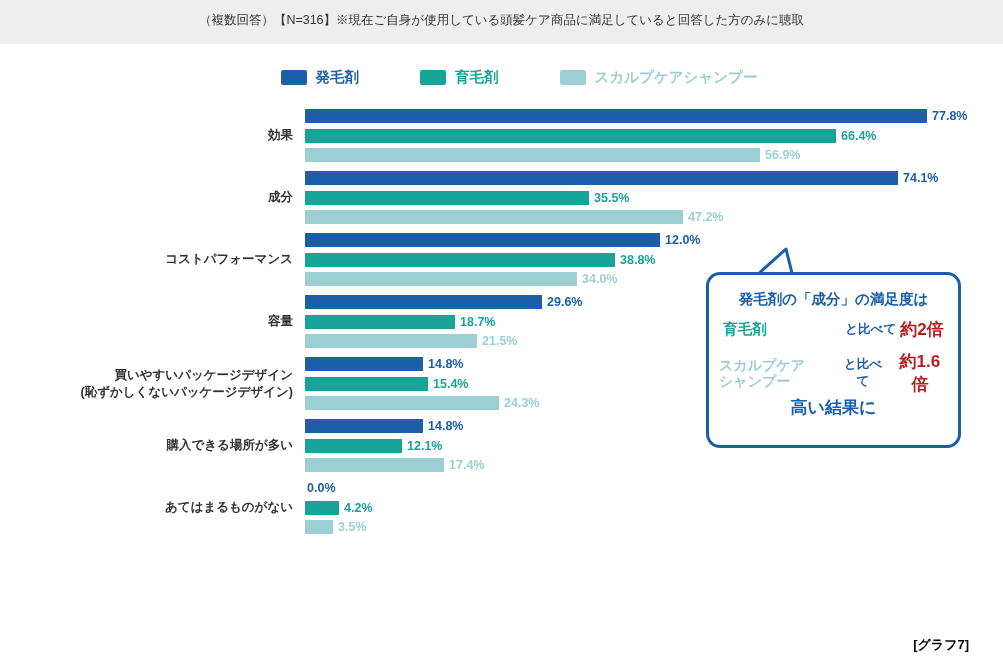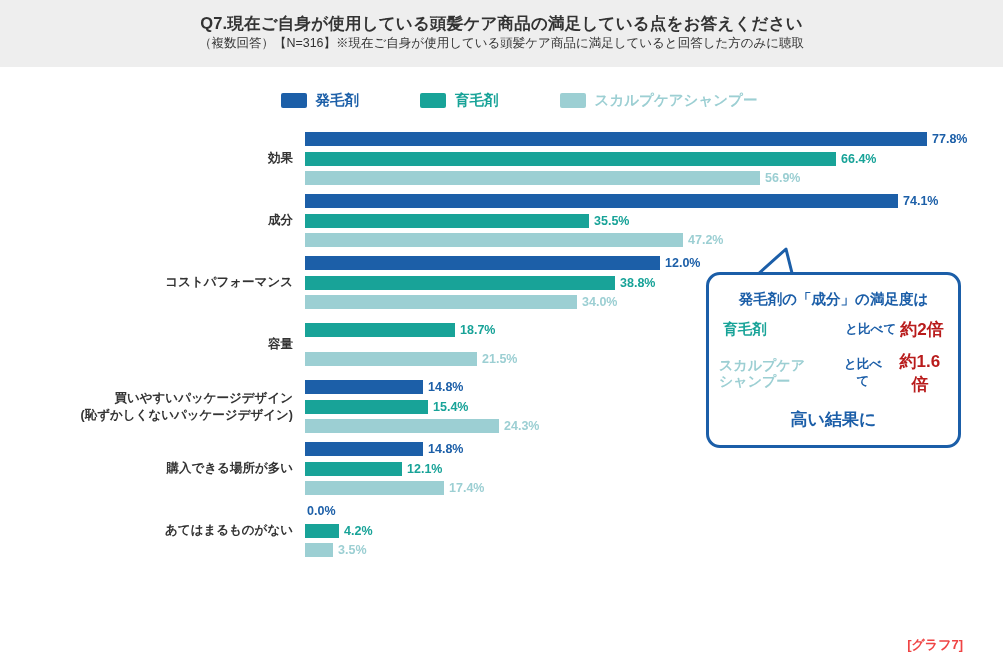--- a/index.html
+++ b/index.html
@@ -164,38 +164,37 @@
   }
   .callout-row .mult {
     font-size: 17px;
     font-weight: bold;
     color: #b91c1c;
   }
   .callout-last {
     font-size: 17px;
     font-weight: bold;
     color: #1b5ea8;
-    margin-top: 12px;
+    margin-top: 0;
   }
 
   
   .footer-note {
     position: absolute;
-    right: 40px;
+    right: 34px;
     bottom: 16px;
     font-size: 13px;
     font-weight: bold;
-    color: #ef4444;
+    color: #000000;
   }
 </style>
 </head>
 <body>
 
 <div class="header">
-  <div class="header-title">Q7.現在ご自身が使用している頭髪ケア商品の満足している点をお答えください</div>
   <div class="header-sub">（複数回答）【N=316】※現在ご自身が使用している頭髪ケア商品に満足していると回答した方のみに聴取</div>
 </div>
 
 <div class="legend">
   <div class="legend-item s0">
     <span class="legend-swatch" style="background:#1c5fa8"></span>
     <span class="legend-label">発毛剤</span>
   </div>
   <div class="legend-item s1">
     <span class="legend-swatch" style="background:#18a398"></span>
@@ -259,20 +258,24 @@
       <div class="bar-line">
         <div class="bar s2" style="width:272px"></div>
         <div class="bar-value s2">34.0%</div>
       </div>
     </div>
   </div>
 
   <div class="cat-row">
     <div class="cat-label">容量</div>
     <div class="bars">
+      <div class="bar-line">
+        <div class="bar s0" style="width:237px"></div>
+        <div class="bar-value s0">29.6%</div>
+      </div>
       <div class="bar-line">
         <div class="bar s1" style="width:150px"></div>
         <div class="bar-value s1">18.7%</div>
       </div>
       <div class="bar-line">
         <div class="bar s2" style="width:172px"></div>
         <div class="bar-value s2">21.5%</div>
       </div>
     </div>
   </div>

